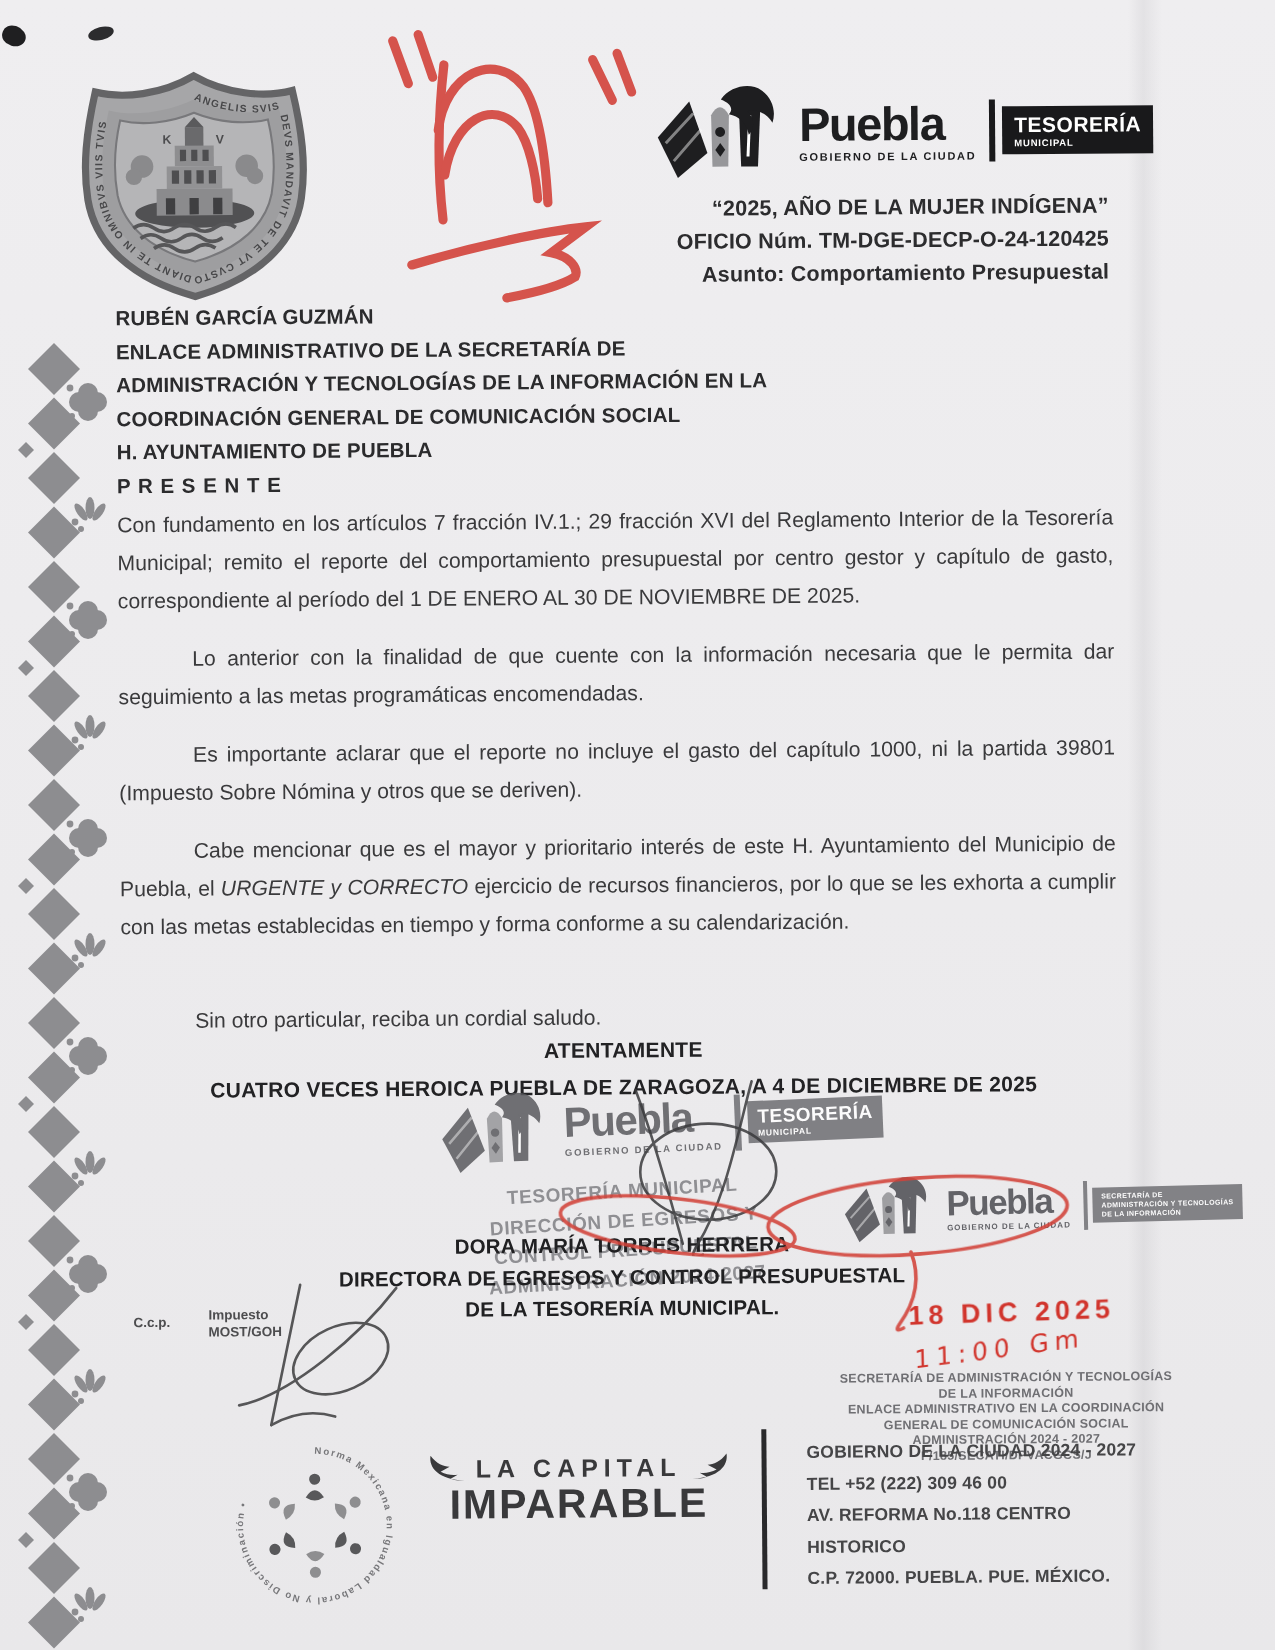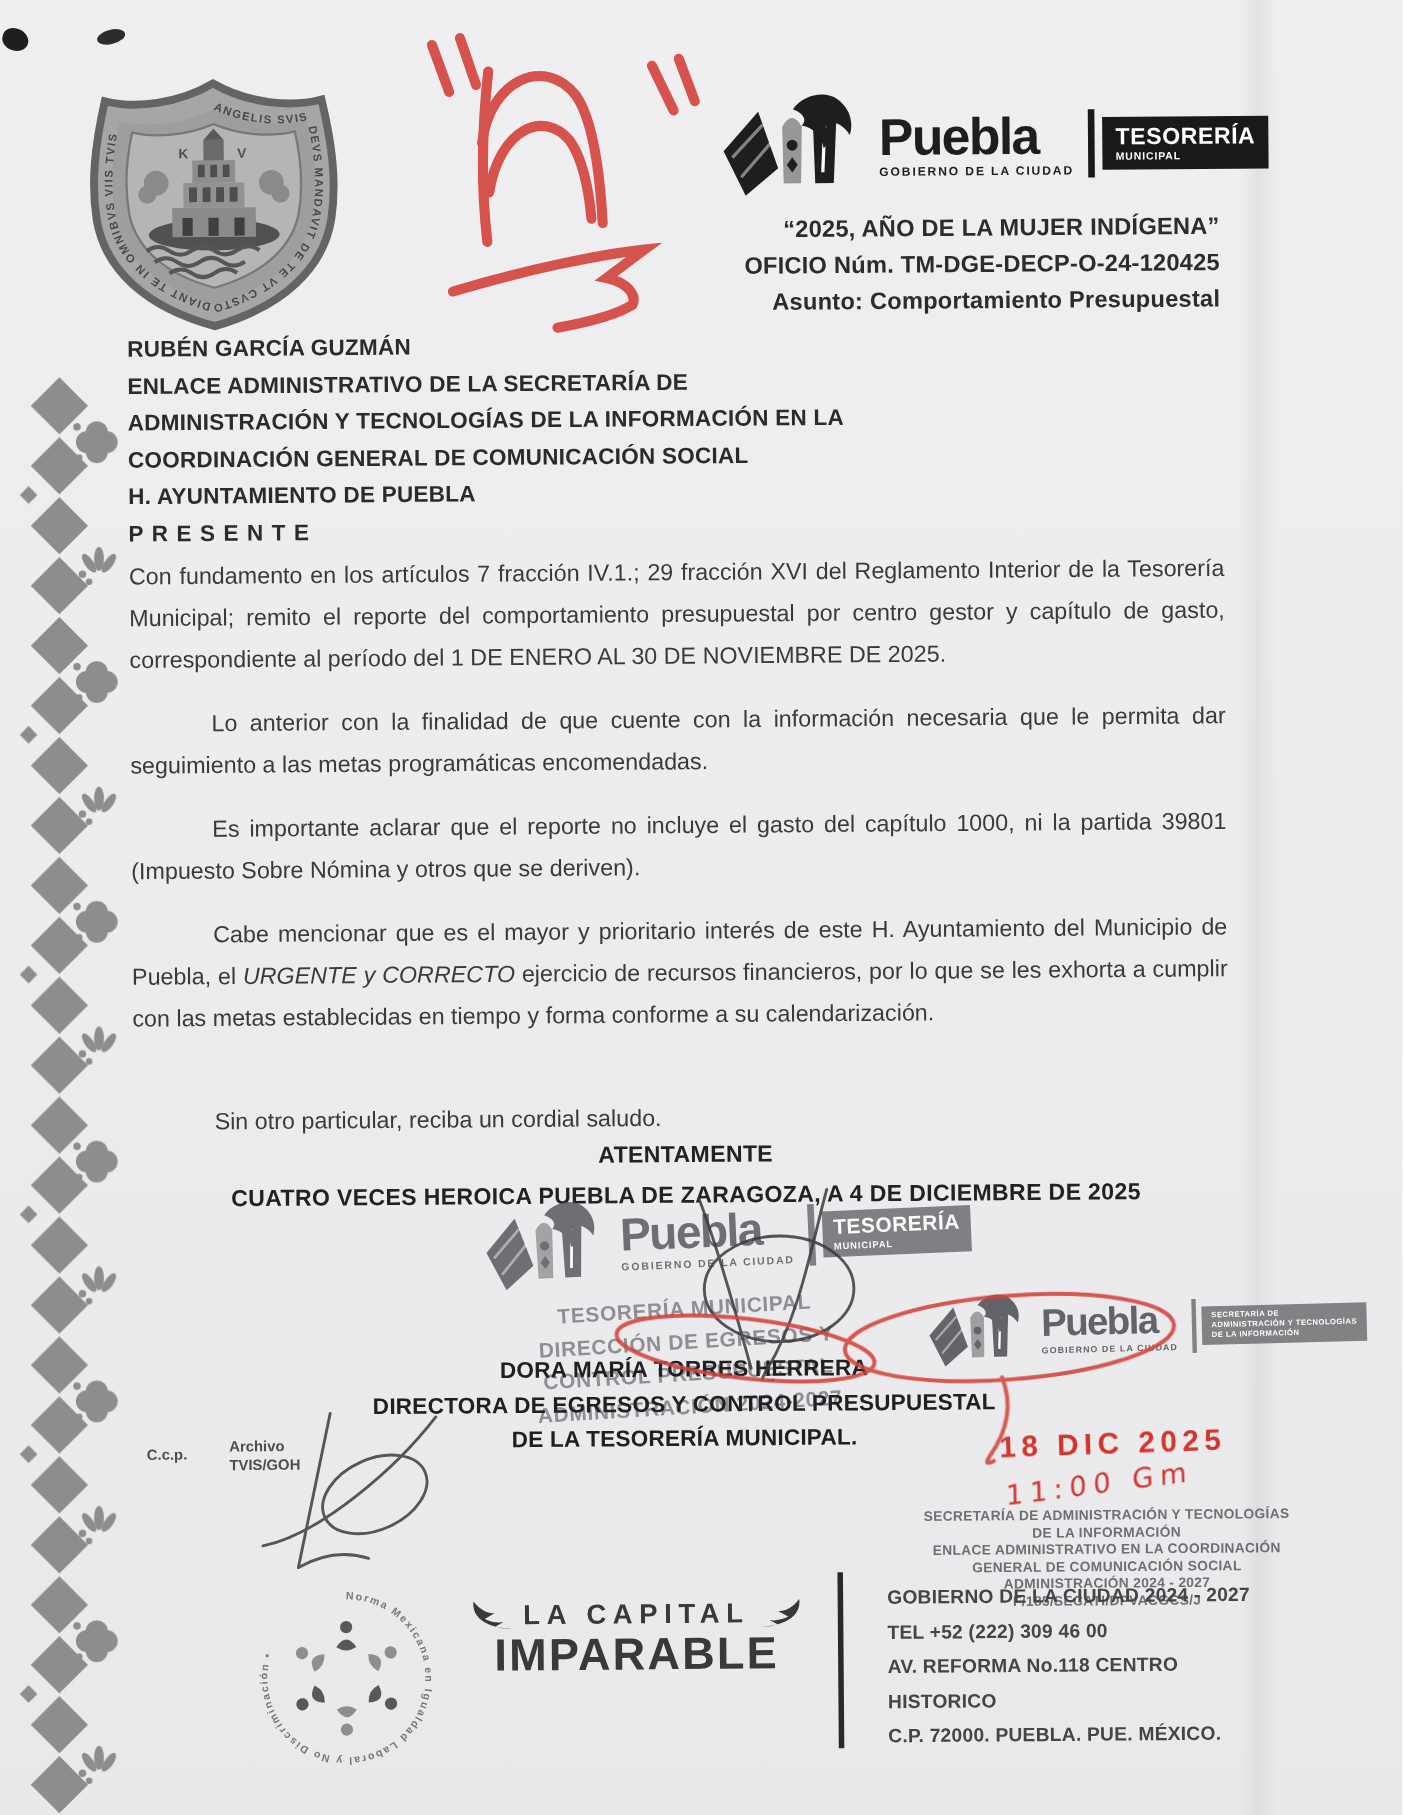--- a/index.html
+++ b/index.html
@@ -301,22 +301,22 @@
     <div>SECRETARÍA DE ADMINISTRACIÓN Y TECNOLOGÍAS</div>
     <div>DE LA INFORMACIÓN</div>
     <div>ENLACE ADMINISTRATIVO EN LA COORDINACIÓN</div>
     <div>GENERAL DE COMUNICACIÓN SOCIAL</div>
     <div>ADMINISTRACIÓN 2024 - 2027</div>
     <div>F/185/SECATI/DPVACGCS/J</div>
   </div>
 
   <div class="abs ccp-label">C.c.p.</div>
   <div class="abs ccp-lines">
-    <div>Archivo</div>
-    <div>TVIS/GOH</div>
+    <div>Impuesto</div>
+    <div>MOST/GOH</div>
   </div>
   <svg class="abs ccp-sig" width="200" height="170" viewBox="0 0 200 170">
     <g fill="none" stroke="#3c3c3e" stroke-width="2.6" stroke-linecap="round" opacity=".85">
       <ellipse cx="112" cy="86" rx="50" ry="32" transform="rotate(-24 112 86)"></ellipse>
       <path d="M72,12 L42,152"></path>
       <path d="M10,132 C62,122 132,62 168,16"></path>
       <path d="M42,152 q32,-18 64,-8"></path>
     </g>
   </svg>
 

